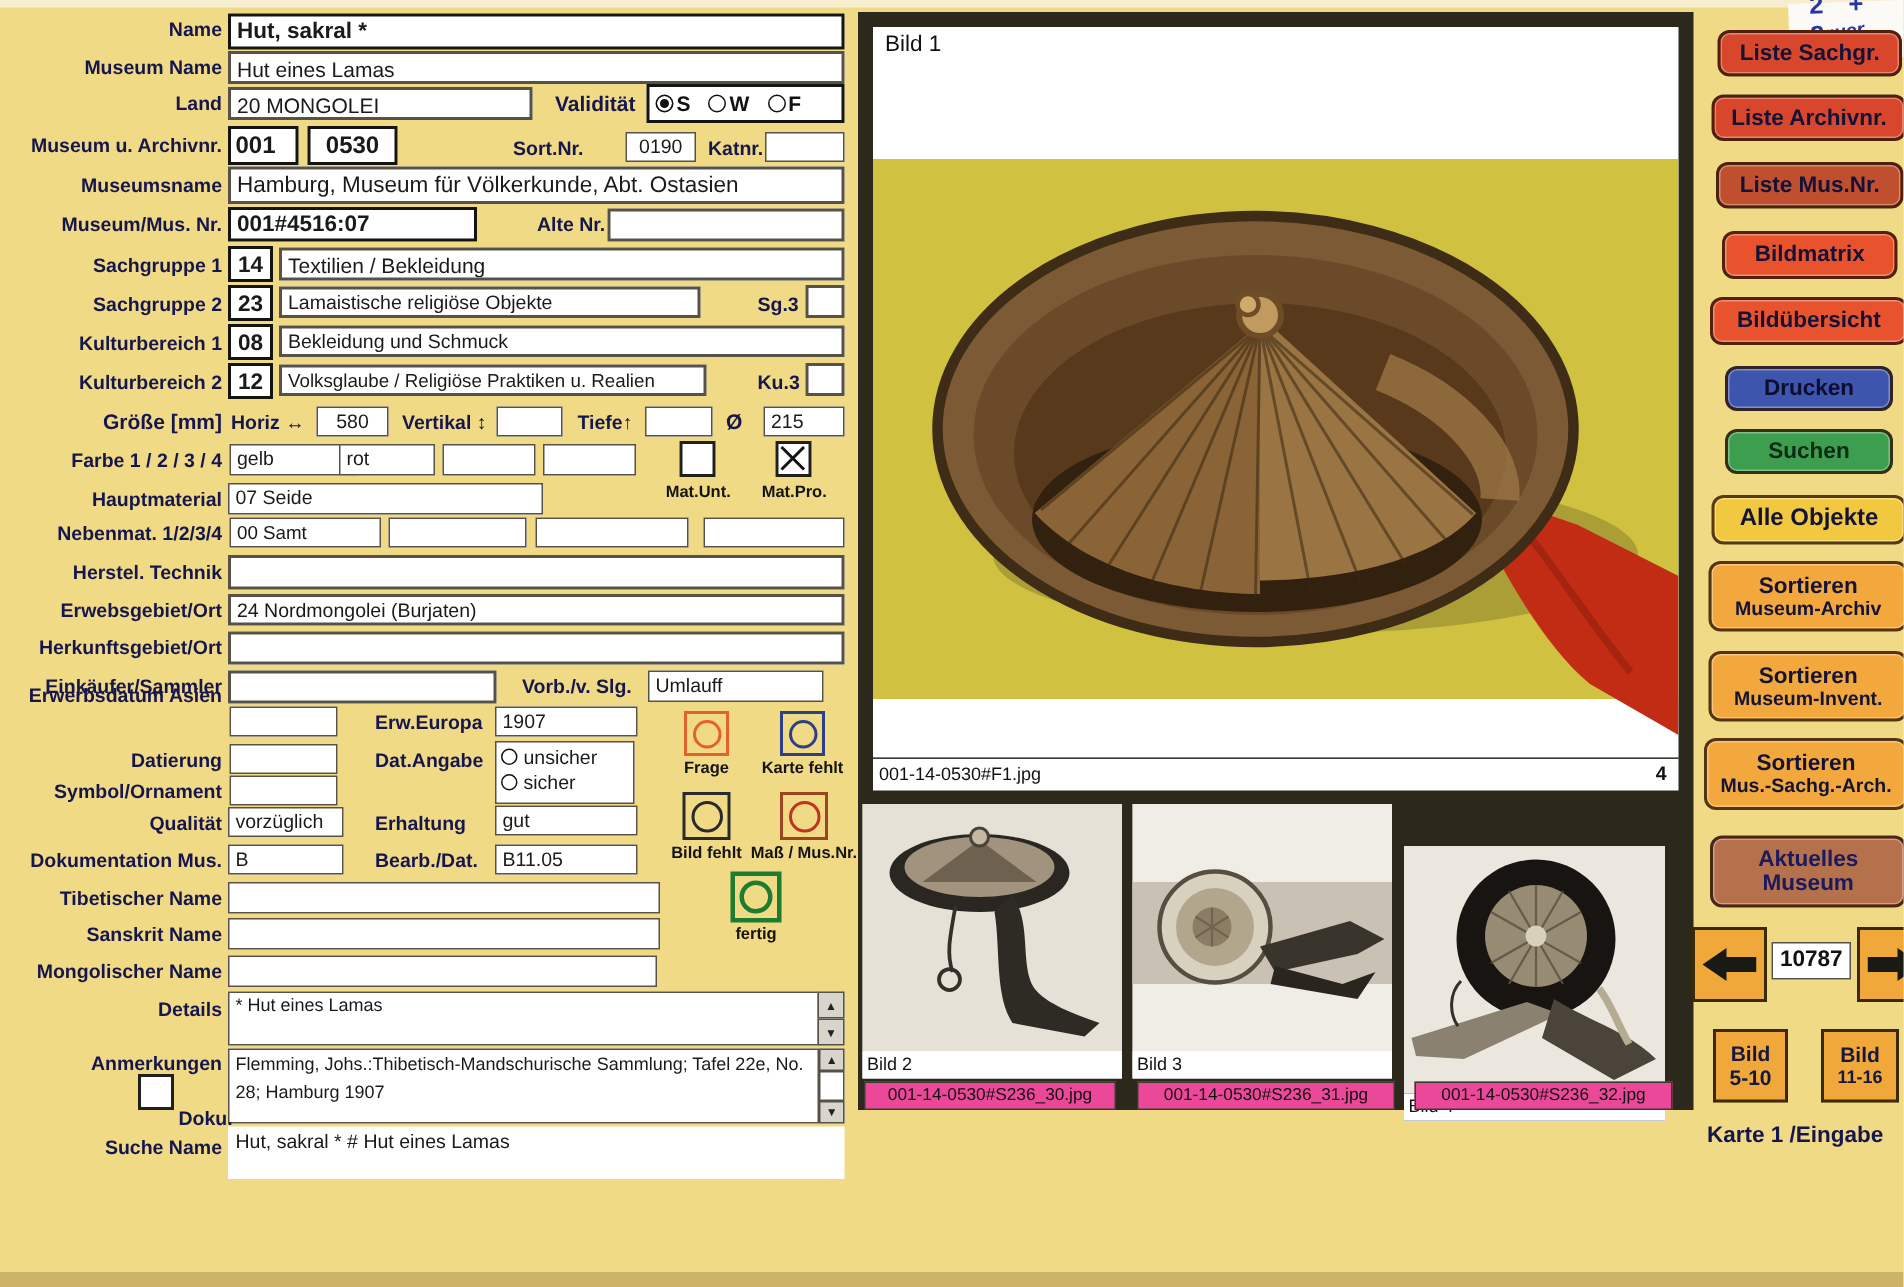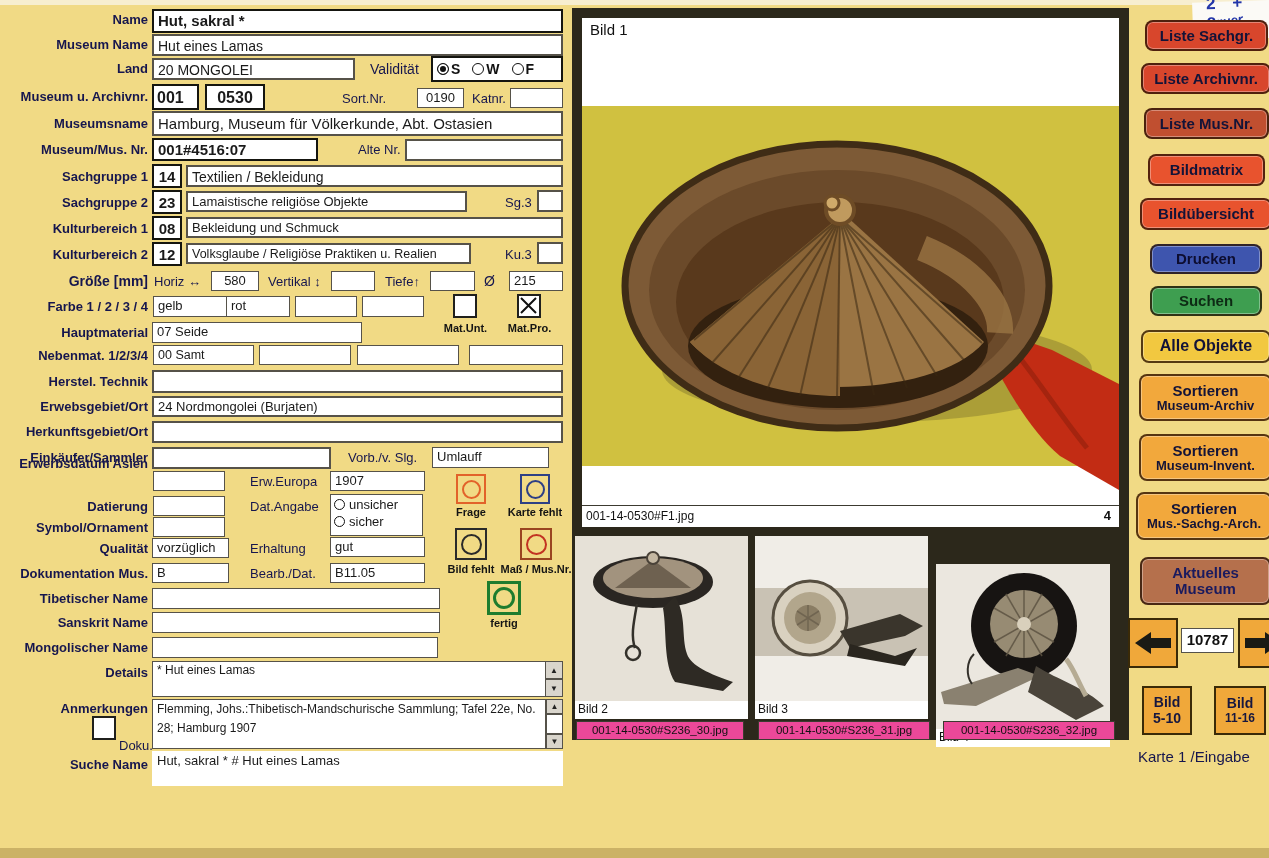--- a/index.html
+++ b/index.html
@@ -1,20 +1,20 @@
 <!DOCTYPE html>
 <html><head>
 <meta charset="utf-8">
 <style>
   html,body{margin:0;padding:0;}
   #app{position:relative;width:1269px;height:858px;background:#f1da85;overflow:hidden;
        font-family:"Liberation Sans",sans-serif;}
   .lbl{position:absolute;left:0;width:148px;text-align:right;font-weight:bold;
        color:#16164e;font-size:13px;white-space:nowrap;}
-  .ilbl{position:absolute;font-weight:normal;color:#16164e;font-size:13px;white-space:nowrap;}
+  .ilbl{position:absolute;font-weight:bold;color:#16164e;font-size:13px;white-space:nowrap;}
   .fld{position:absolute;background:#fff;border:2px solid #565249;font-size:13px;color:#1a1a1a;
        padding:0 4px;overflow:hidden;white-space:nowrap;box-sizing:border-box;line-height:1.45;}
   .bfld{font-weight:bold;font-size:15px;border:2.5px solid #15150f;line-height:1.3;}
   .code{text-align:center;font-weight:bold;font-size:15px;border:2.5px solid #15150f;padding:0;}
   .chk{position:absolute;width:24px;height:24px;background:#fff;border:2.5px solid #20201c;box-sizing:border-box;}
   .radio{width:12px;height:12px;border:1.8px solid #111;border-radius:50%;background:#fff;display:inline-block;box-sizing:border-box;}
   .radio.sel{box-shadow:inset 0 0 0 2px #fff;background:#111;}
   .sicon{position:absolute;background:#f1da85;display:flex;align-items:center;justify-content:center;box-sizing:border-box;}
   .sicon .circ{border-radius:50%;box-sizing:border-box;}
   .siclbl{position:absolute;font-weight:bold;font-size:11px;color:#141414;text-align:center;white-space:nowrap;}

